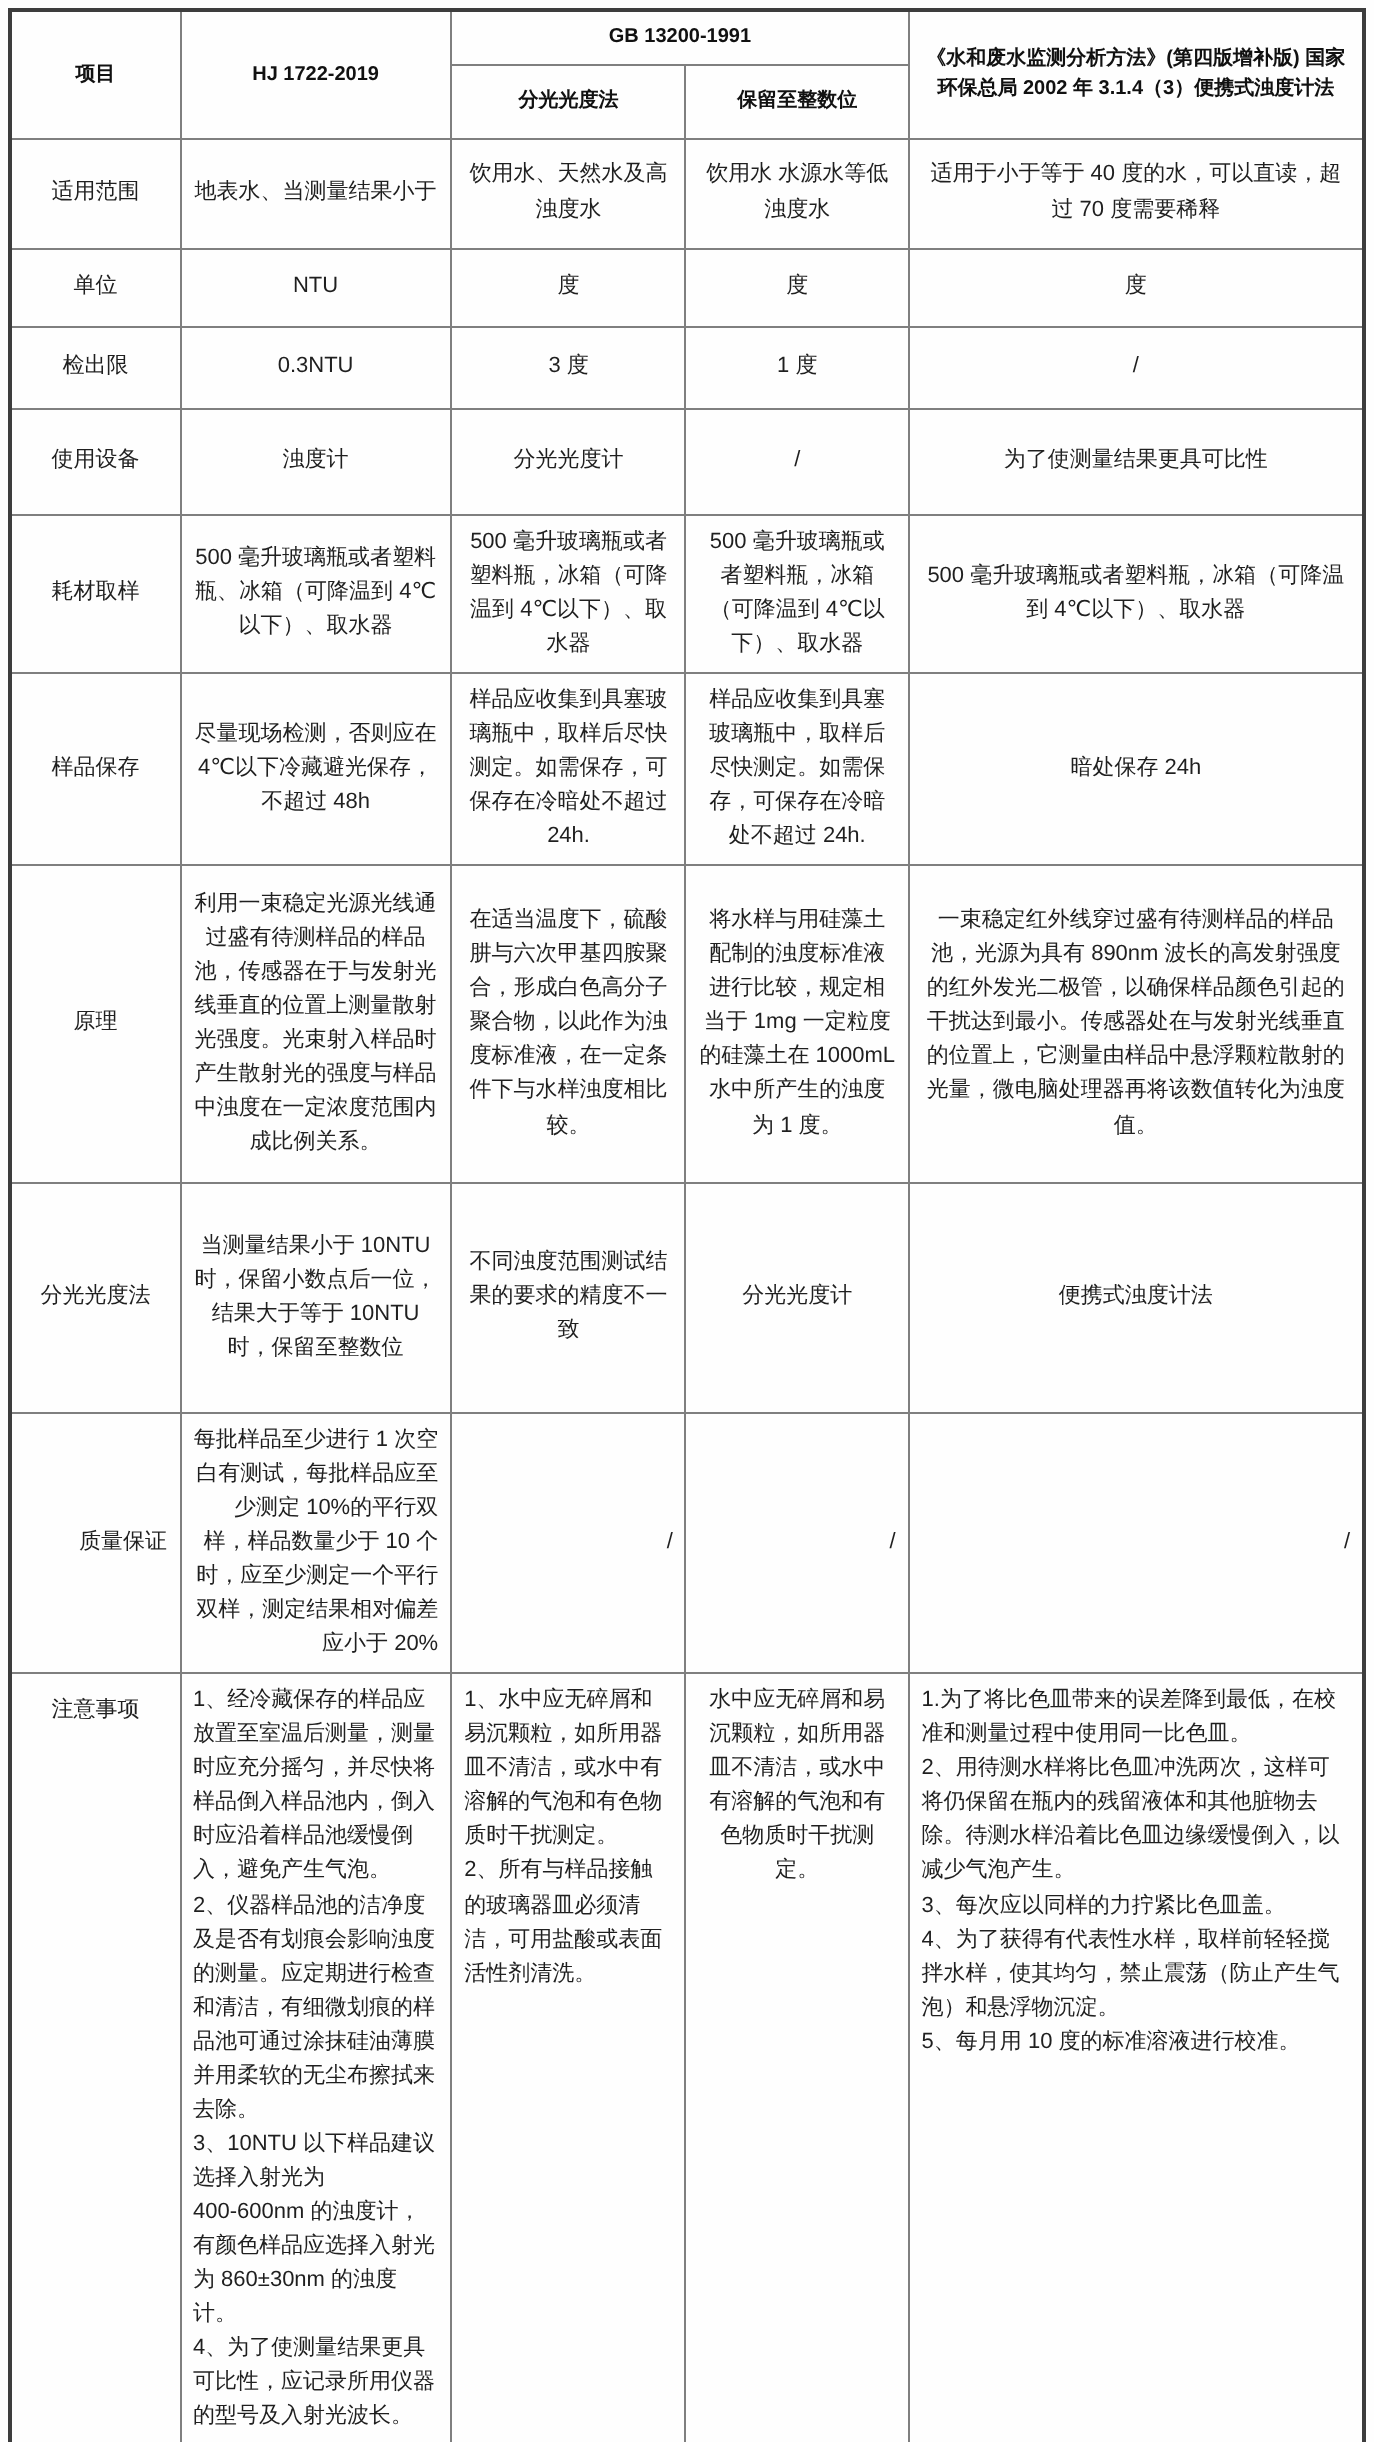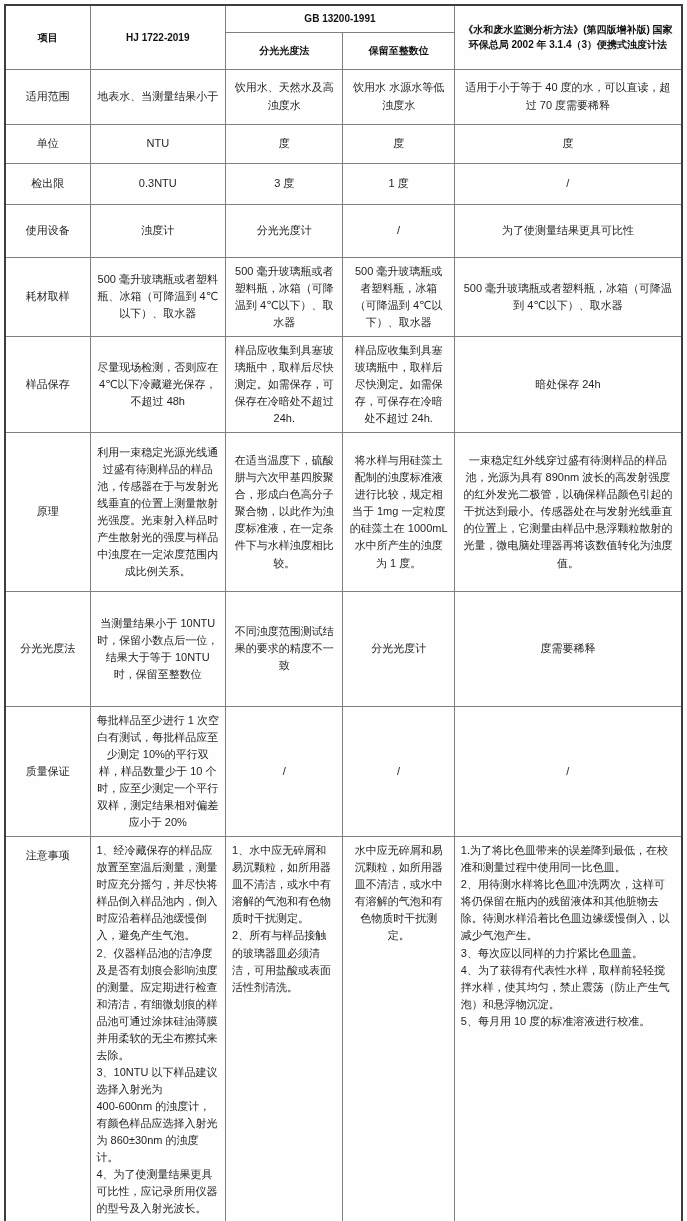--- a/index.html
+++ b/index.html
@@ -35,21 +35,21 @@
   tr.r-gbhead  th{height:14px;}
   tr.r-subhead th{height:26px;text-align:center;}
   tr.r0 td{height:44px;}
   tr.r1 td{height:28px;}
   tr.r2 td{height:30px;}
   tr.r3 td{height:42px;}
   tr.r4 td{height:62px;}
   tr.r5 td{height:82px;text-align:center;}
   tr.r6 td{height:148px;}
   tr.r7 td{height:104px;}
-  tr.r8 td{height:114px;}
+  tr.r8 td{height:114px;text-align:right;}
   tr.r9 td{height:372px;}
   td.pre{white-space:pre-line;}
   tr.r9 td{vertical-align:top;}
   tr.r9 td.left{text-align:left;}
   tr.r9 td.label-cell{vertical-align:top;padding-top:10px;}
   td.label-cell{font-size:11.5px;}
 </style>
 </head>
 <body>
 
@@ -122,21 +122,21 @@
         <td>利用一束稳定光源光线通过盛有待测样品的样品池，传感器在于与发射光线垂直的位置上测量散射光强度。光束射入样品时产生散射光的强度与样品中浊度在一定浓度范围内成比例关系。</td>
         <td>在适当温度下，硫酸肼与六次甲基四胺聚合，形成白色高分子聚合物，以此作为浊度标准液，在一定条件下与水样浊度相比较。</td>
         <td>将水样与用硅藻土配制的浊度标准液进行比较，规定相当于 1mg 一定粒度的硅藻土在 1000mL 水中所产生的浊度为 1 度。</td>
         <td>一束稳定红外线穿过盛有待测样品的样品池，光源为具有 890nm 波长的高发射强度的红外发光二极管，以确保样品颜色引起的干扰达到最小。传感器处在与发射光线垂直的位置上，它测量由样品中悬浮颗粒散射的光量，微电脑处理器再将该数值转化为浊度值。</td>
       </tr>
       <tr class="r7">
         <td class="label-cell">分光光度法</td>
         <td>当测量结果小于 10NTU 时，保留小数点后一位，结果大于等于 10NTU 时，保留至整数位</td>
         <td>不同浊度范围测试结果的要求的精度不一致</td>
         <td>分光光度计</td>
-        <td>度需要稀释</td>
+        <td>便携式浊度计法</td>
       </tr>
       <tr class="r8">
         <td class="label-cell">质量保证</td>
         <td>每批样品至少进行 1 次空白有测试，每批样品应至少测定 10%的平行双样，样品数量少于 10 个时，应至少测定一个平行双样，测定结果相对偏差应小于 20%</td>
         <td>/</td>
         <td>/</td>
         <td>/</td>
       </tr>
       <tr class="r9">
         <td class="label-cell">注意事项</td>

